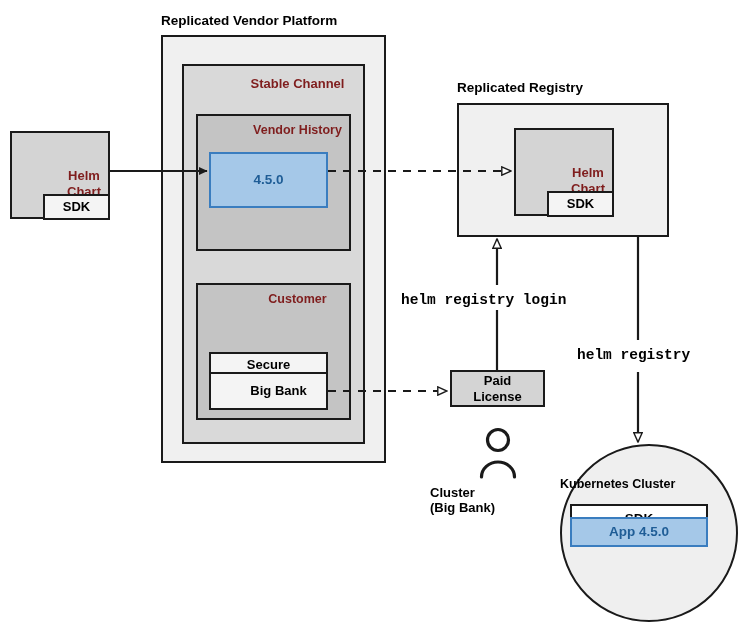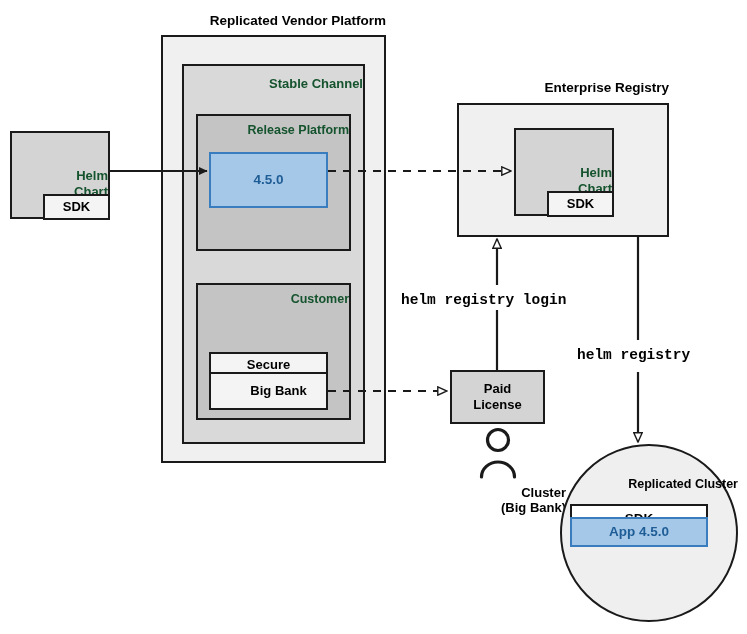--- a/index.html
+++ b/index.html
@@ -12,21 +12,21 @@
     width: 747px;
     height: 634px;
     background: #ffffff;
     font-family: "Liberation Sans", sans-serif;
     overflow: hidden;
   }
   .lbl {
     position: absolute;
     font-weight: bold;
     color: #000000;
-    text-align: right;
+    text-align: left;
     line-height: 1.18;
     white-space: pre;
   }
   .box {
     position: absolute;
     box-sizing: border-box;
     border: 2px solid #1a1a1a;
     display: flex;
     align-items: center;
     justify-content: center;
@@ -40,23 +40,23 @@
   .fill-mid    { background: #d9d9d9; }
   .fill-inner  { background: #c4c4c4; }
   .fill-item   { background: #f4f4f4; }
   .fill-gray   { background: #d4d4d4; }
   .fill-white  { background: #ffffff; }
   .fill-blue   { background: #a5c8e8; border-color: #3a7dbf; color: #1f5d96; }
 
   .container-title {
     position: absolute;
     left: 0; right: 0;
-    text-align: right;
+    text-align: center;
     font-weight: bold;
-    color: #14532d;
+    color: #7f1d1d;
     padding-left: 48px;
   }
   .circle {
     position: absolute;
     box-sizing: border-box;
     border: 2px solid #1a1a1a;
     border-radius: 50%;
     background: #efefef;
   }
   .mono {
@@ -81,21 +81,21 @@
 
   <div class="lbl" style="left:161px; top:13px; width:225px; font-size:13.5px;">Replicated Vendor Platform</div>
 
   <div class="box fill-outer" style="left:161px; top:35px; width:225px; height:428px; display:block;"></div>
 
   <div class="box fill-mid" style="left:182px; top:64px; width:183px; height:380px; display:block;">
     <div class="container-title" style="top:10px; font-size:13px;">Stable Channel</div>
   </div>
 
   <div class="box fill-inner" style="left:196px; top:114px; width:155px; height:137px; display:block;">
-    <div class="container-title" style="top:7px; font-size:12.5px;">Release Platform</div>
+    <div class="container-title" style="top:7px; font-size:12.5px;">Vendor History</div>
   </div>
 
   <div class="box fill-blue" style="left:209px; top:152px; width:119px; height:56px; font-size:13.5px;">4.5.0</div>
 
 
   <div class="box fill-inner" style="left:196px; top:283px; width:155px; height:137px; display:block;">
     <div class="container-title" style="top:7px; font-size:12.5px;">Customer</div>
   </div>
 
   <div class="box fill-item" style="left:209px; top:320px; width:119px; height:42px; font-size:13px;margin-top:32px;">
@@ -103,43 +103,43 @@
 Enterprise</span>
   </div>
 
   <div class="box fill-item" style="left:209px; top:372px; width:119px; height:38px; font-size:13px;padding-left:20px;">Big Bank</div>
 
   <div class="box fill-gray" style="left:10px; top:131px; width:100px; height:88px; display:block;">
     <div class="container-title" style="top:35px; font-size:13px;">Helm Chart</div>
   </div>
   <div class="box fill-item" style="left:43px; top:194px; width:67px; height:26px; font-size:13px;">SDK</div>
 
-  <div class="lbl" style="left:457px; top:80px; width:212px; font-size:13.5px;">Enterprise Registry</div>
+  <div class="lbl" style="left:457px; top:80px; width:212px; font-size:13.5px;">Replicated Registry</div>
 
   <div class="box fill-outer" style="left:457px; top:103px; width:212px; height:134px; display:block;"></div>
 
   <div class="box fill-gray" style="left:514px; top:128px; width:100px; height:88px; display:block;">
     <div class="container-title" style="top:35px; font-size:13px;">Helm Chart</div>
   </div>
   <div class="box fill-item" style="left:547px; top:191px; width:67px; height:26px; font-size:13px;">SDK</div>
 
-  <div class="box fill-gray" style="left:450px; top:370px; width:95px; height:54px; font-size:13px;">
+  <div class="box fill-gray" style="left:450px; top:370px; width:95px; height:37px; font-size:13px;">
     <span style="white-space:pre-line;">Paid
 License</span>
   </div>
 
   <svg style="position:absolute; left:476px; top:427px; width:44px; height:52px;" viewBox="0 0 44 52">
     <circle cx="22" cy="13" r="10.5" fill="none" stroke="#1a1a1a" stroke-width="3.2"></circle>
     <path d="M5.5 50 A16.5 15 0 0 1 38.5 50" fill="none" stroke="#1a1a1a" stroke-width="3.2" stroke-linecap="round"></path>
   </svg>
   <div class="lbl" style="left:430px; top:485px; width:136px; font-size:13px; white-space:pre-line;">Cluster
 (Big Bank)</div>
 
   <div class="circle" style="left:560px; top:444px; width:178px; height:178px;"></div>
-  <div class="lbl" style="left:560px; top:477px; width:178px; font-size:12.5px;">Replicated Cluster</div>
+  <div class="lbl" style="left:560px; top:477px; width:178px; font-size:12.5px;">Kubernetes Cluster</div>
 
   <div class="box fill-white" style="left:570px; top:504px; width:138px; height:30px; font-size:13.5px;">SDK</div>
 
   <div class="box fill-blue" style="left:570px; top:517px; width:138px; height:30px; font-size:13.5px;">App 4.5.0</div>
 
   <div class="mono" style="left:401px; top:292px; font-size:14.5px;">helm registry login</div>
 
   <div class="mono" style="left:577px; top:347px; font-size:14.5px;">helm registry</div>
 
   <svg class="overlay" viewBox="0 0 747 634">

